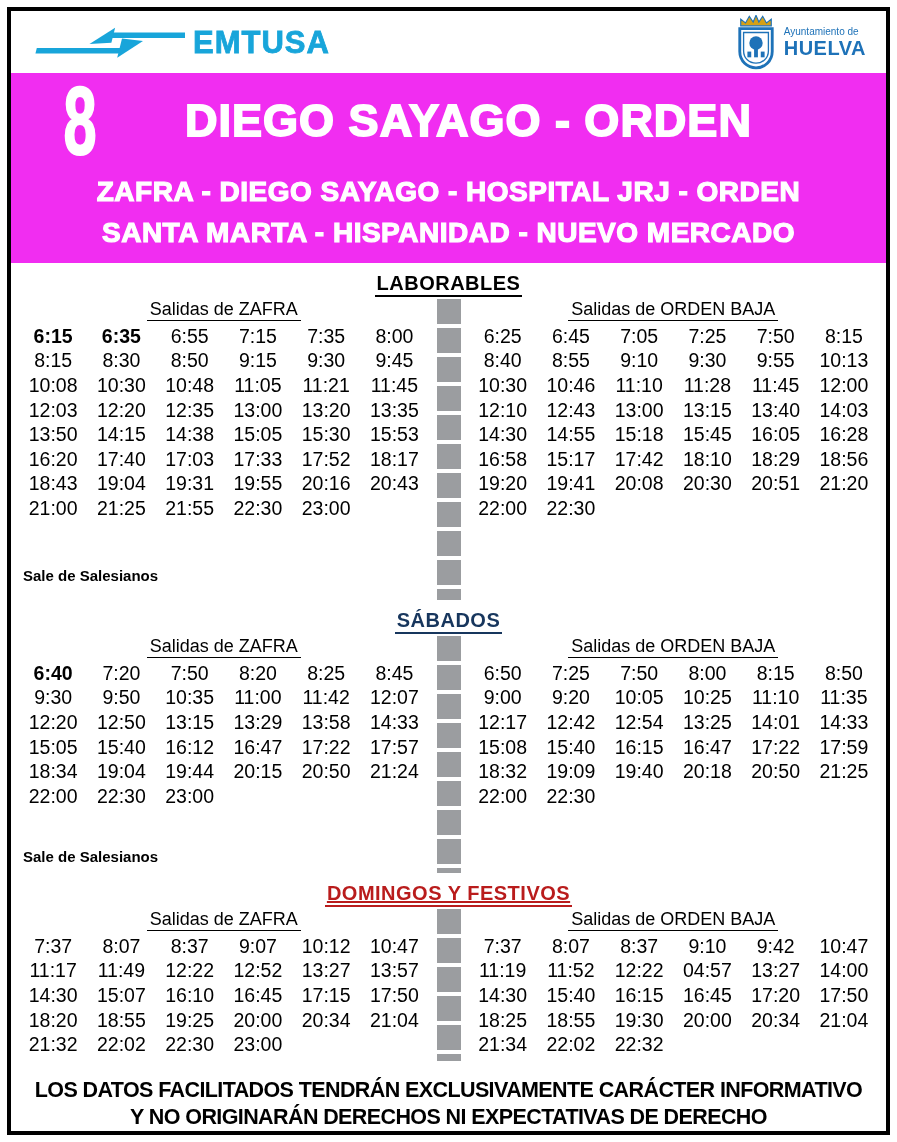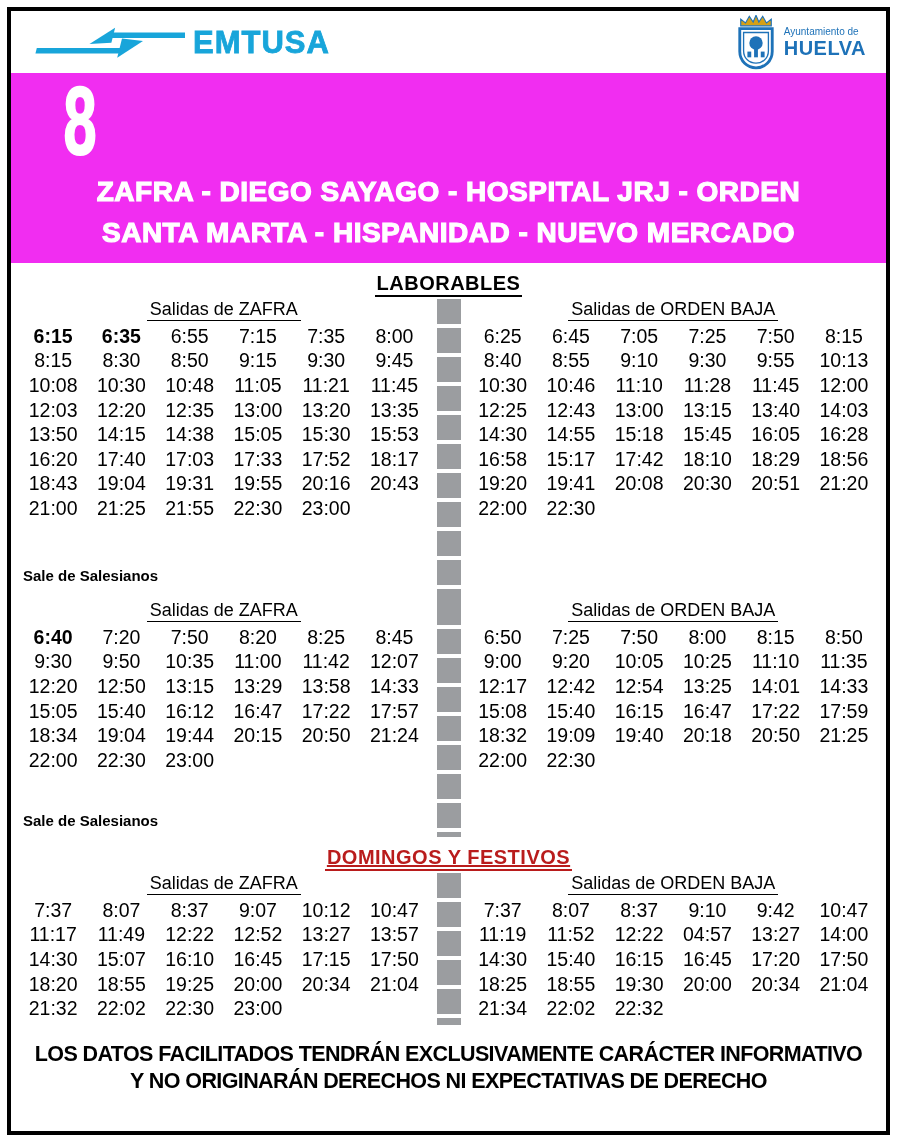--- a/index.html
+++ b/index.html
@@ -81,20 +81,21 @@
         <div class="muni-text">
           <span class="muni-small">Ayuntamiento de</span>
           <span class="muni-big">HUELVA</span>
         </div>
       </div>
     </div>
 
     <div class="banner" style="background: rgb(241, 45, 241);">
       <div class="banner-top">
         <div class="line-num">8</div>
+        <div class="line-title">DIEGO SAYAGO - ORDEN</div>
         <div></div>
       </div>
       <div class="route">ZAFRA - DIEGO SAYAGO - HOSPITAL JRJ - ORDEN</div>
       <div class="route">SANTA MARTA - HISPANIDAD - NUEVO MERCADO</div>
     </div>
 
     <div class="tables">
 
       <div class="tt-title">
         <span style="color: rgb(0, 0, 0);">LABORABLES</span>
@@ -167,21 +168,21 @@
               <div class="tcell">9:10</div>
               <div class="tcell">9:30</div>
               <div class="tcell">9:55</div>
               <div class="tcell">10:13</div>
               <div class="tcell">10:30</div>
               <div class="tcell">10:46</div>
               <div class="tcell">11:10</div>
               <div class="tcell">11:28</div>
               <div class="tcell">11:45</div>
               <div class="tcell">12:00</div>
-              <div class="tcell">12:25</div>
+              <div class="tcell">12:10</div>
               <div class="tcell">12:43</div>
               <div class="tcell">13:00</div>
               <div class="tcell">13:15</div>
               <div class="tcell">13:40</div>
               <div class="tcell">14:03</div>
               <div class="tcell">14:30</div>
               <div class="tcell">14:55</div>
               <div class="tcell">15:18</div>
               <div class="tcell">15:45</div>
               <div class="tcell">16:05</div>
@@ -198,20 +199,23 @@
               <div class="tcell">20:30</div>
               <div class="tcell">20:51</div>
               <div class="tcell">21:20</div>
               <div class="tcell">22:00</div>
               <div class="tcell">22:30</div>
             </div>
         </div>
         <div class="note" style="bottom:16px">Sale de Salesianos</div>
       </div>
 
+      <div class="tt-title">
+        <span style="color: rgb(23, 54, 93);">SÁBADOS</span>
+      </div>
       <div class="tt-body" style="height:237px">
         <div class="side">
           <div class="col-h"><span>Salidas de ZAFRA</span></div>
           <div class="tgrid">
               <div class="tcell b">6:40</div>
               <div class="tcell">7:20</div>
               <div class="tcell">7:50</div>
               <div class="tcell">8:20</div>
               <div class="tcell">8:25</div>
               <div class="tcell">8:45</div>

